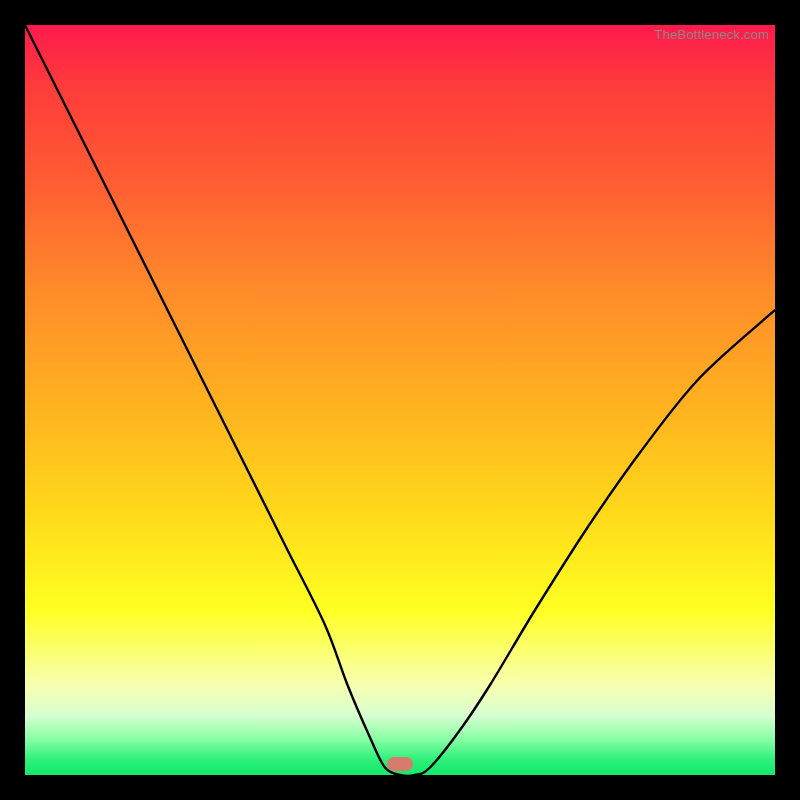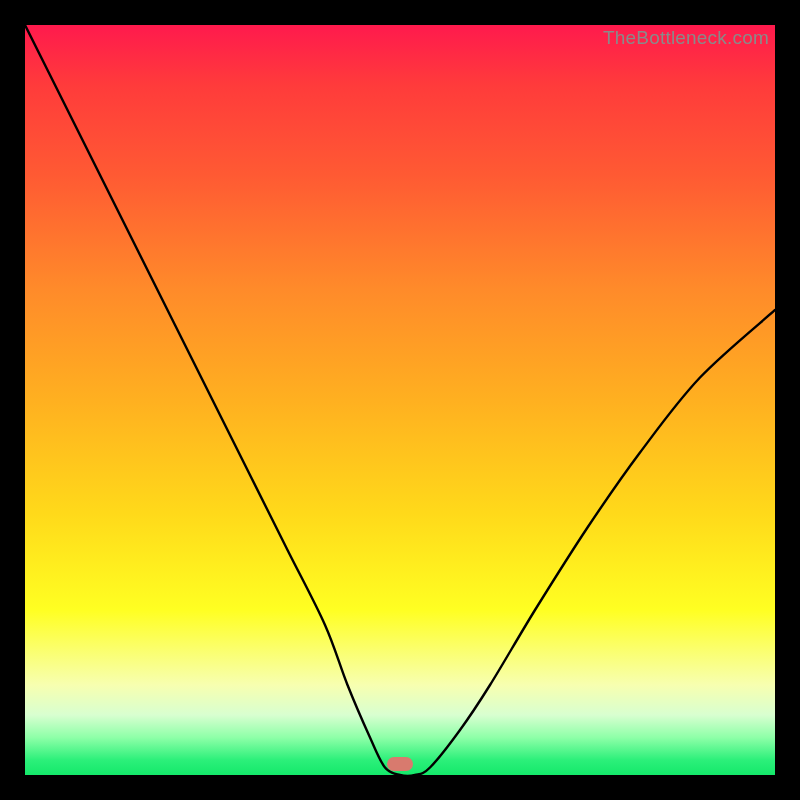--- a/index.html
+++ b/index.html
@@ -30,21 +30,21 @@
       #8effa8 95%,
       #2cf07a 98%,
       #14e86a 100%
     );
   }
   .watermark {
     position: absolute;
     top: 2px;
     right: 6px;
     color: #8a8a8a;
-    font-size: 19px;
+    font-size: 13px;
     letter-spacing: 0.2px;
     user-select: none;
   }
   svg.curve {
     position: absolute;
     left: 0;
     top: 0;
     width: 750px;
     height: 750px;
   }

